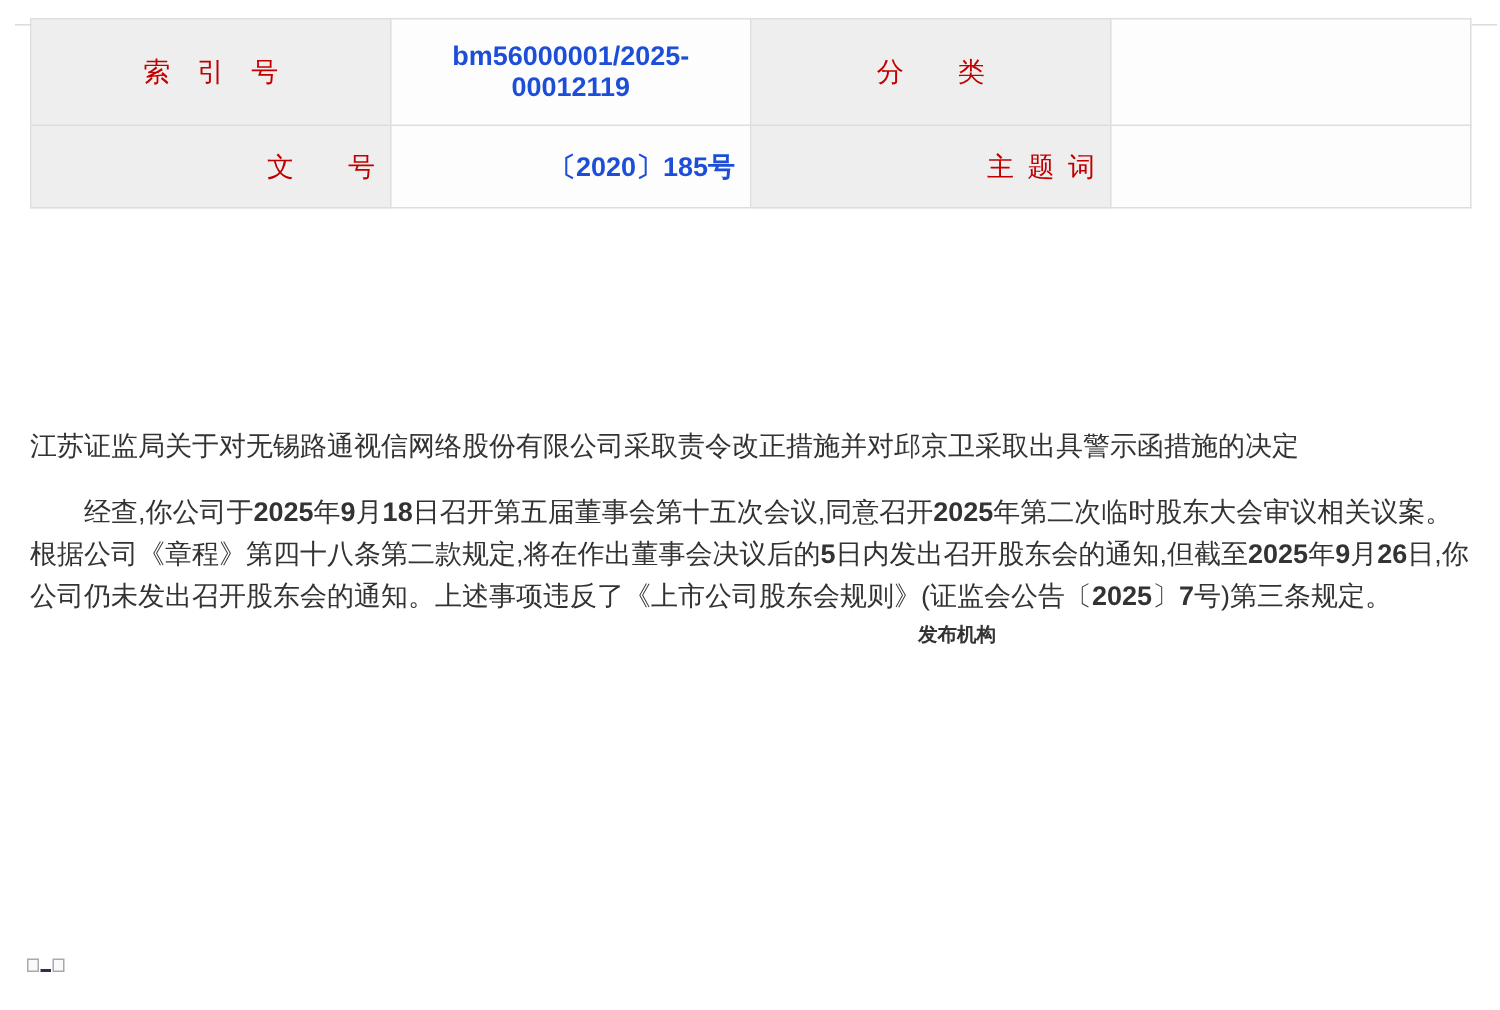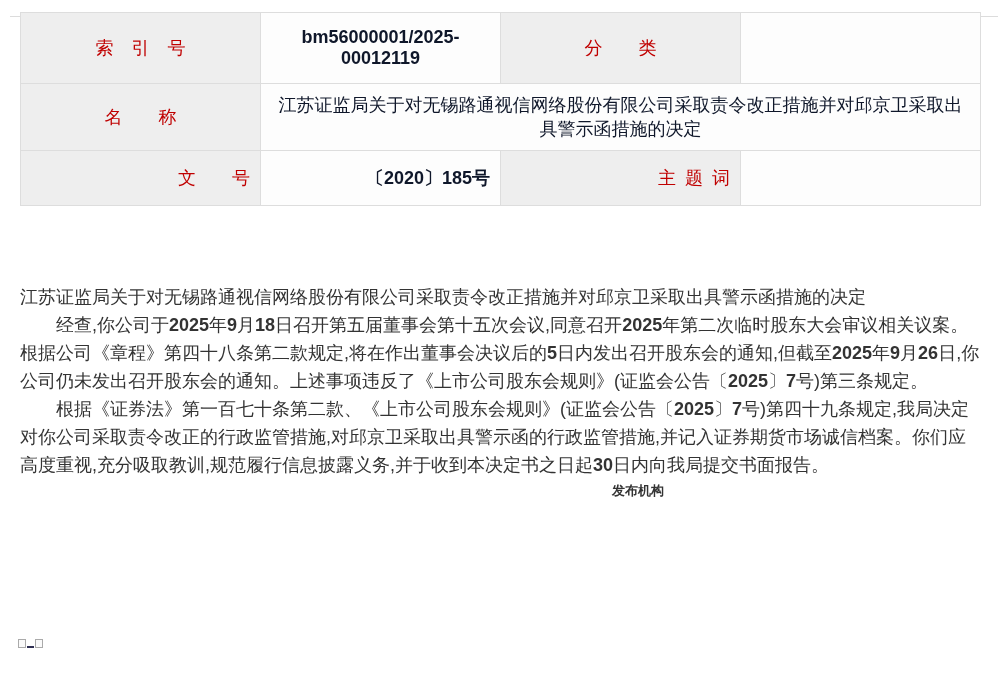--- a/index.html
+++ b/index.html
@@ -15,34 +15,34 @@
   table.meta{
     position:absolute;top:12px;left:20px;width:960px;
     border-collapse:collapse;table-layout:fixed;
   }
   table.meta td{
     border:1px solid #dddddd;
     text-align:center;vertical-align:middle;
     font-size:18px;padding:6px 10px;
   }
   td.label{background:#eeeeee;color:#c00000;}
-  td.value{background:#fdfdfd;color:#0f172a;}
+  td.value{background:#fdfdfd;color:#1d4ed8;}
   td.bold{font-weight:bold;}
   td.name-cell{padding:8px 16px;line-height:24px;}
   tr.r1 td{height:58px;}
   tr.r2 td{height:43px;}
   tr.r3 td{height:54px;}
   tr.r4 td{height:42px;text-align:right;}
 
   .doc{
     position:absolute;top:283px;left:20px;width:960px;
     font-size:18px;line-height:28px;color:#333333;
   }
   .doc p{margin:0;}
-  .doc p.indent{text-indent:2em;}
+  .doc p.indent{text-indent:2em;margin-top:16px;}
   .doc b{font-weight:bold;}
 
   .sig-block{
     text-align:center;
     padding-left:276px;
     font-size:13px;line-height:19px;font-weight:bold;color:#333333;
     margin-top:2px;
   }
   .sig-block div{margin:0;}
 
@@ -71,37 +71,32 @@
       <col style="width:240px">
       <col style="width:240px">
     </colgroup>
   <tbody>
       <tr class="r1">
     <td class="label">索　引　号</td>
     <td class="value bold">bm56000001/2025-00012119</td>
     <td class="label">分　　类</td>
     <td class="value"></td>
   </tr>
-  <tr class="r3">
-    <td class="label">名　　称</td>
-    <td class="value name-cell" colspan="3">江苏证监局关于对无锡路通视信网络股份有限公司采取责令改正措施并对邱京卫采取出具警示函措施的决定</td>
-  </tr>
   <tr class="r4">
     <td class="label">文　　号</td>
     <td class="value bold">〔2020〕185号</td>
     <td class="label">主 题 词</td>
     <td class="value"></td>
   </tr>
 </tbody>
   </table>
 
 <div class="doc">
   <p>江苏证监局关于对无锡路通视信网络股份有限公司采取责令改正措施并对邱京卫采取出具警示函措施的决定</p>
   <p class="indent">经查,你公司于<b>2025</b>年<b>9</b>月<b>18</b>日召开第五届董事会第十五次会议,同意召开<b>2025</b>年第二次临时股东大会审议相关议案。根据公司《章程》第四十八条第二款规定,将在作出董事会决议后的<b>5</b>日内发出召开股东会的通知,但截至<b>2025</b>年<b>9</b>月<b>26</b>日,你公司仍未发出召开股东会的通知。上述事项违反了《上市公司股东会规则》(证监会公告〔<b>2025</b>〕<b>7</b>号)第三条规定。</p>
-  <p class="indent">根据《证券法》第一百七十条第二款、《上市公司股东会规则》(证监会公告〔<b>2025</b>〕<b>7</b>号)第四十九条规定,我局决定对你公司采取责令改正的行政监管措施,对邱京卫采取出具警示函的行政监管措施,并记入证券期货市场诚信档案。你们应高度重视,充分吸取教训,规范履行信息披露义务,并于收到本决定书之日起<b>30</b>日内向我局提交书面报告。</p>
   <div class="sig-block">
     <div>发布机构</div>
   </div>
 </div>
 
 <div class="broken-imgs">
   <span class="sq"></span>
   <span class="bar"></span>
   <span class="sq"></span>
 </div>

